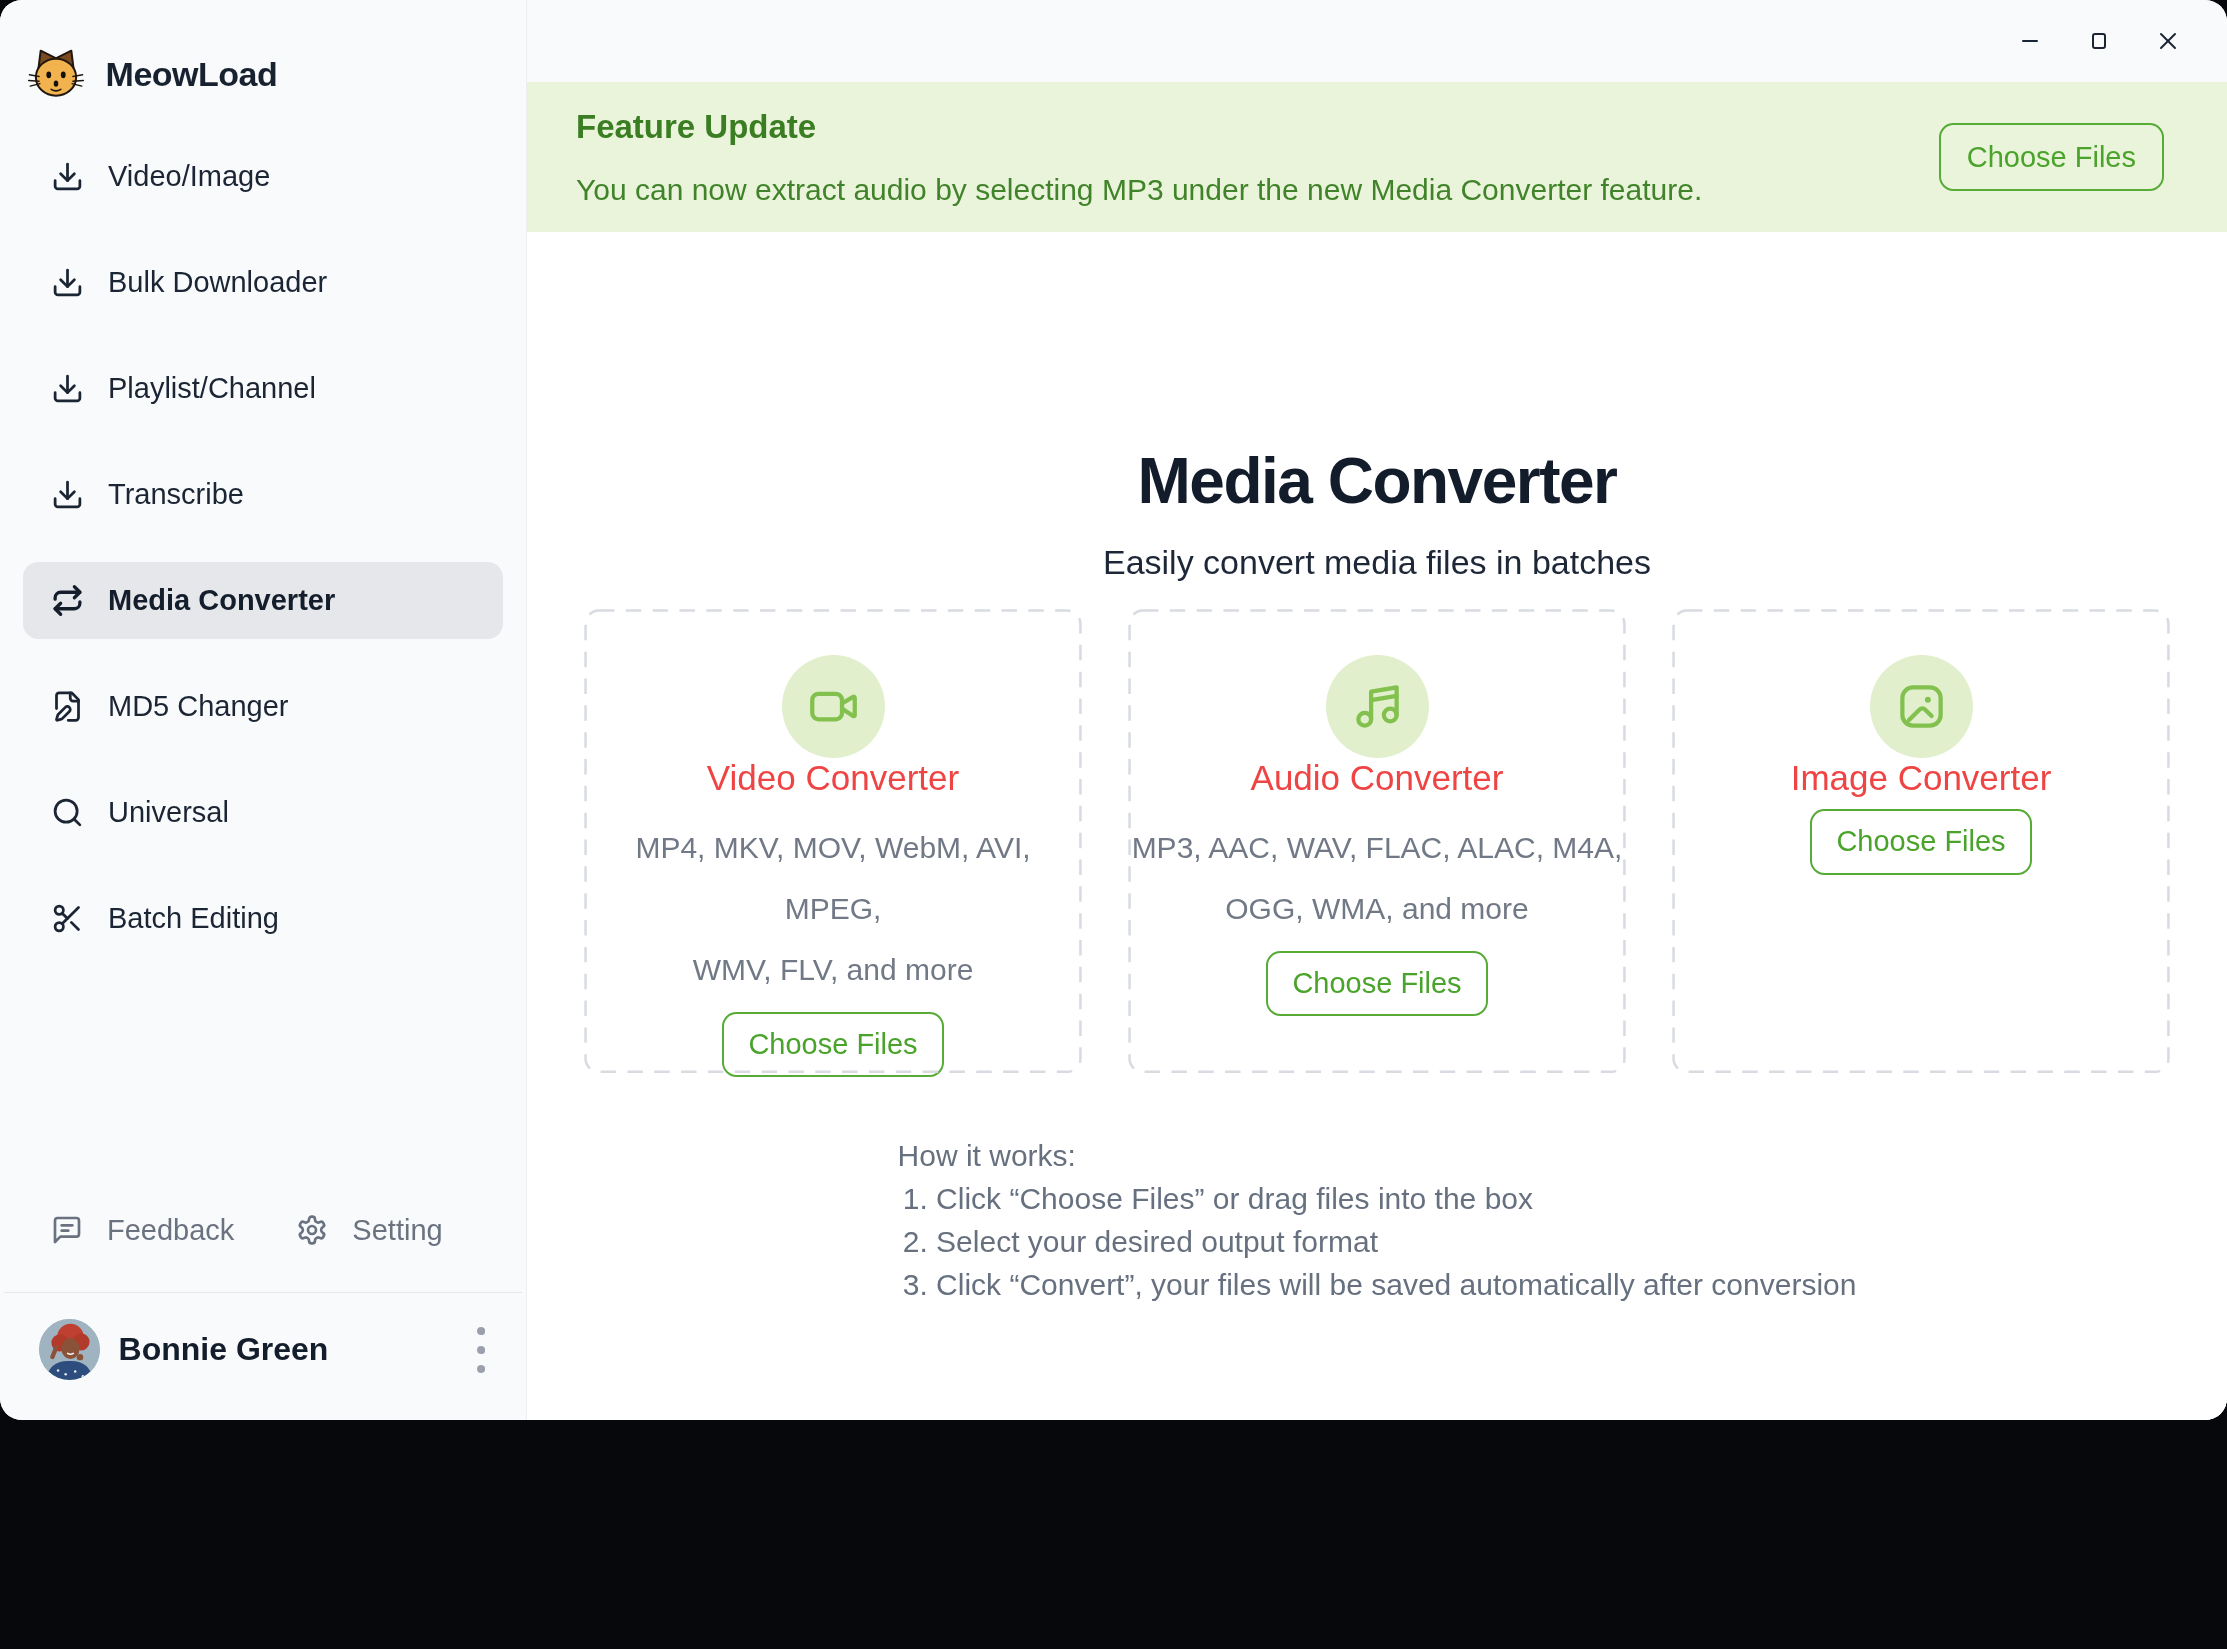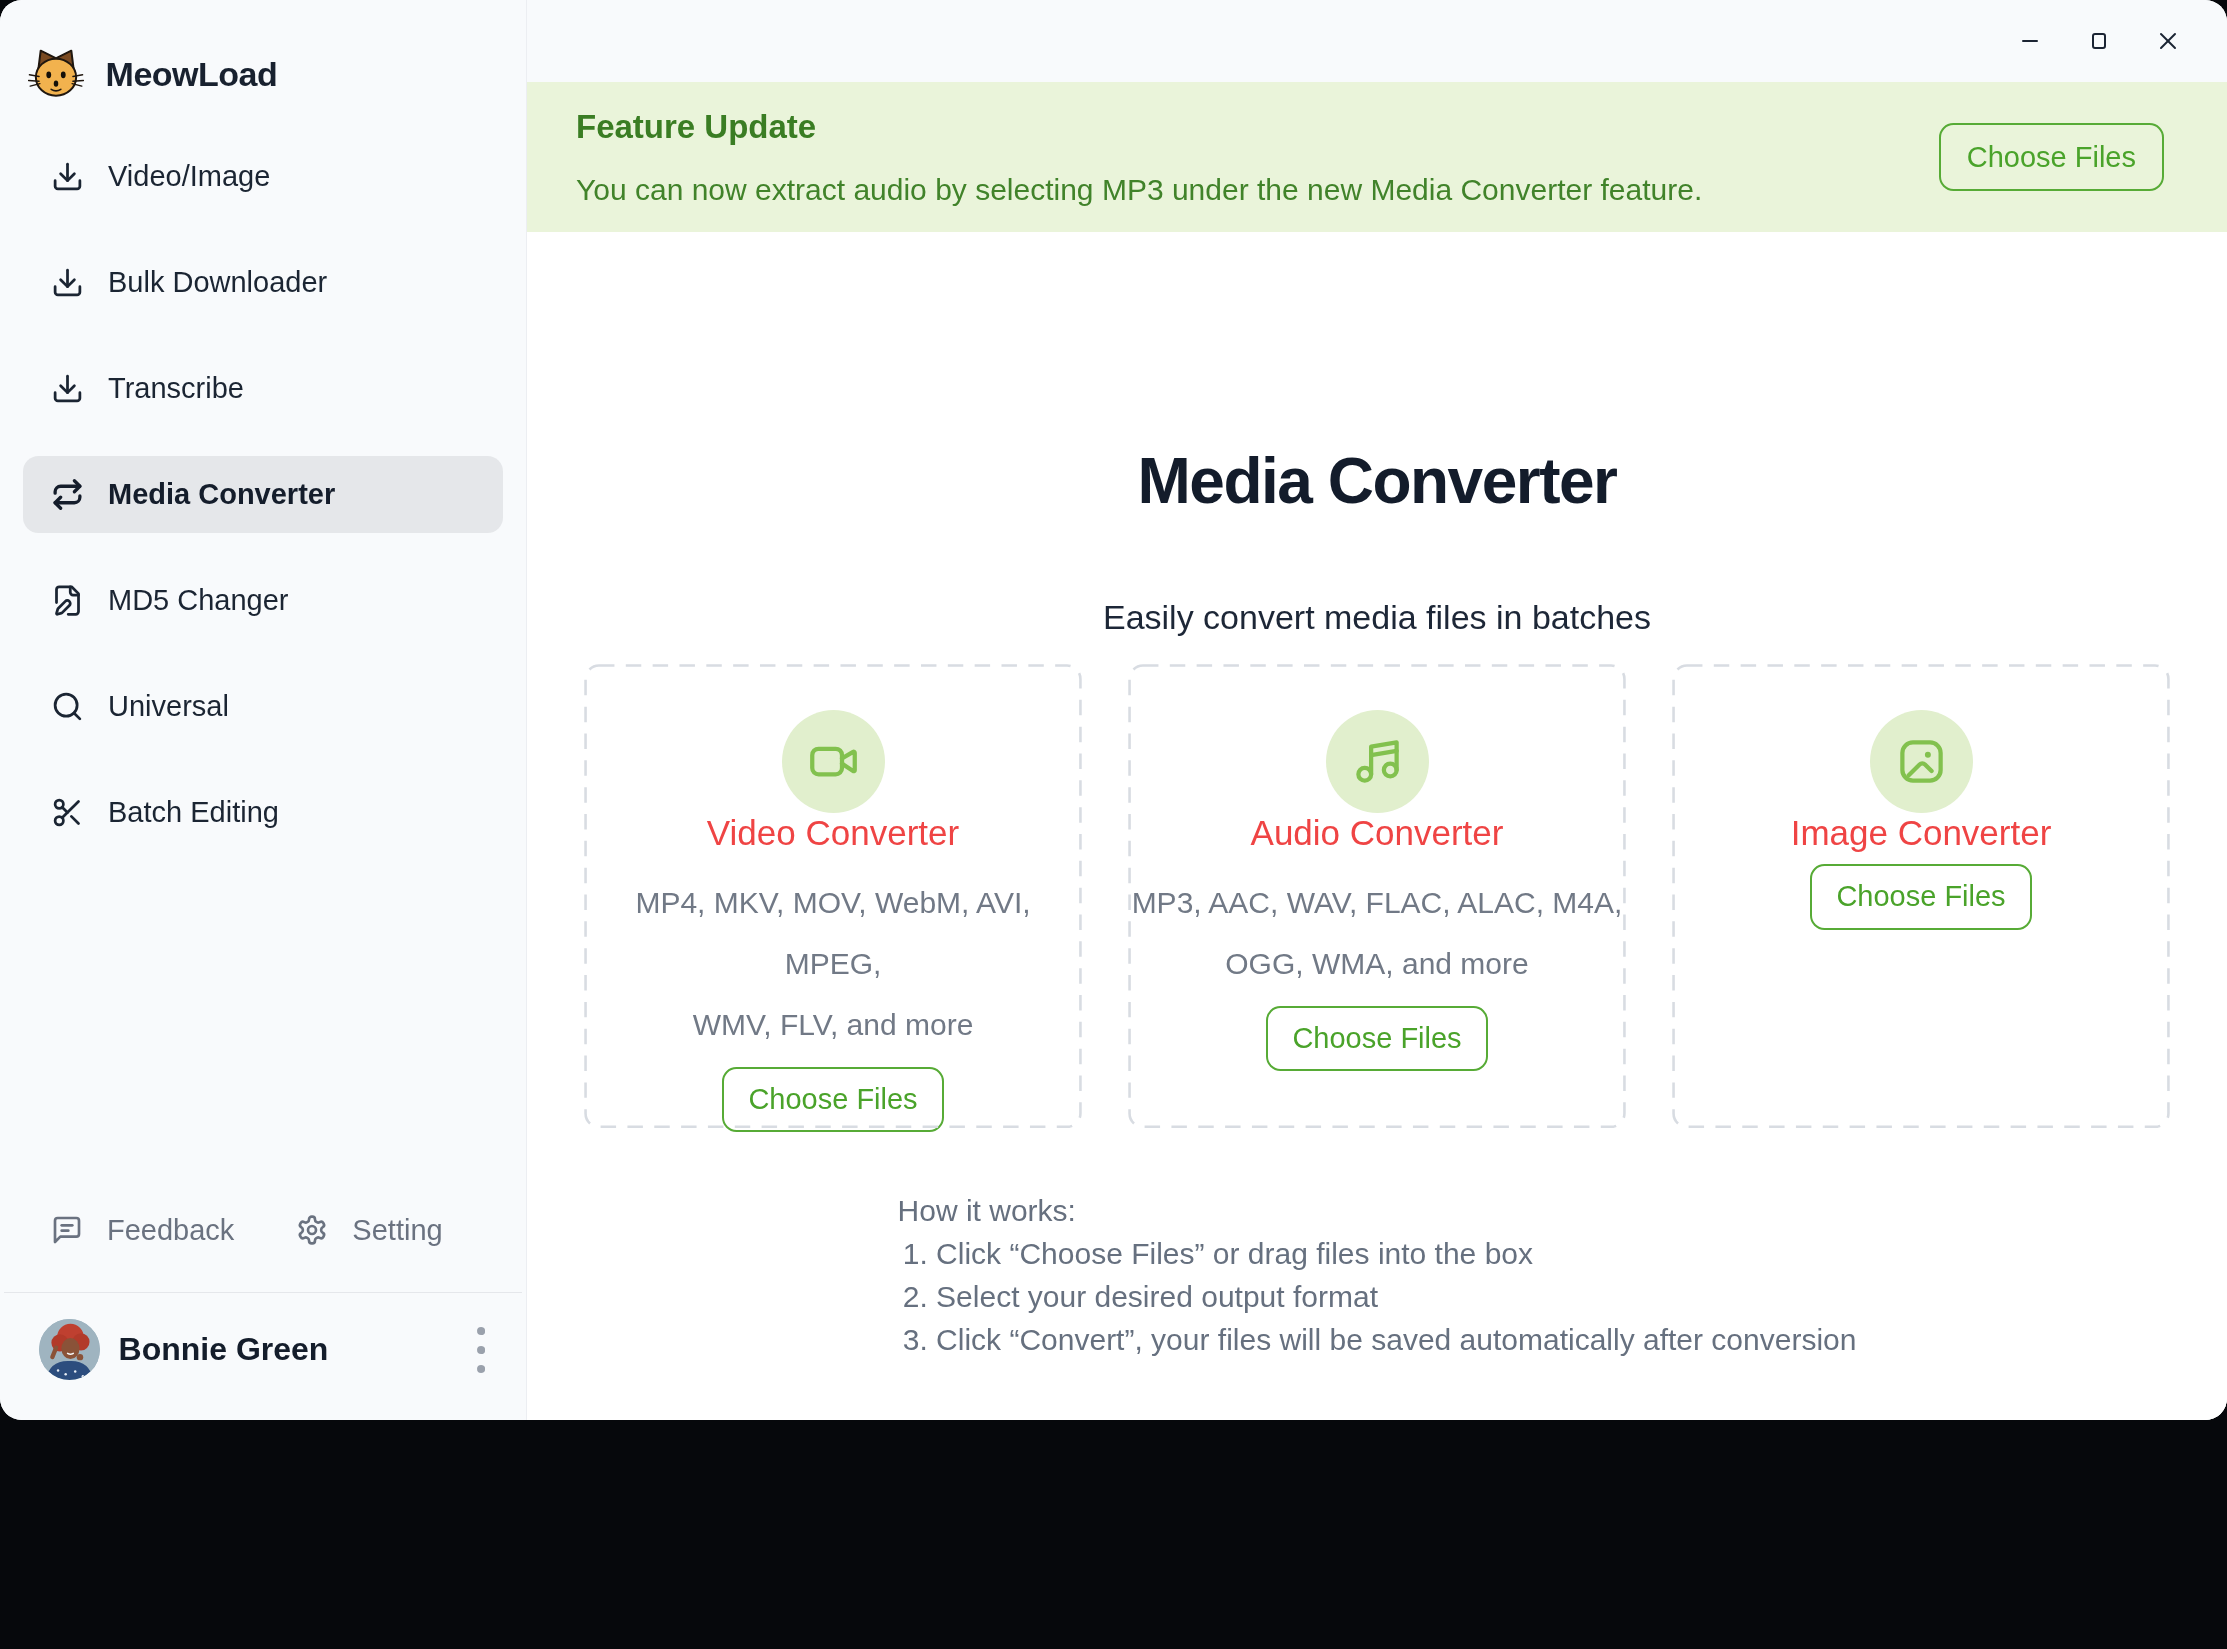--- a/index.html
+++ b/index.html
@@ -34,21 +34,21 @@
   .win-btn svg{width:24px;height:24px;}
 
   .banner{height:150px;flex:none;background:#eaf4da;display:flex;align-items:center;padding:0 63px 0 49px;}
   .banner-text{display:flex;flex-direction:column;gap:27px;}
   .banner-title{font-size:33px;font-weight:700;color:#3a7d23;}
   .banner-msg{font-size:30px;color:#41832a;}
   .banner-btn{margin-left:auto;flex:none;font-family:inherit;font-size:29px;font-weight:500;color:#4aa32a;background:transparent;border:2.1px solid #57ab36;border-radius:14.4px;padding:15.5px 26px;cursor:pointer;}
 
   .content{flex:1;background:#ffffff;display:flex;flex-direction:column;align-items:center;overflow:hidden;}
   .page-title{margin:211px 0 0 0;font-size:64px;font-weight:800;letter-spacing:-1.5px;color:#131c2b;line-height:1.2;}
-  .page-subtitle{margin-top:78px;font-size:34px;color:#1d2737;}
+  .page-subtitle{margin-top:23px;font-size:34px;color:#1d2737;}
 
   .cards{margin-top:27px;display:flex;gap:46px;flex:none;}
   .card{position:relative;width:498px;height:464px;display:flex;flex-direction:column;align-items:center;padding-top:46px;}
   .card .dash{position:absolute;inset:0;pointer-events:none;}
   .icon-circle{width:103px;height:103px;border-radius:50%;background:#e1efcd;display:flex;align-items:center;justify-content:center;color:#82c14e;flex:none;}
   .icon-circle svg{width:51px;height:51px;}
   .card-title{font-size:35px;font-weight:400;color:#ef4444;}
   .card-desc{margin-top:19.6px;font-size:30px;line-height:61px;color:#717986;text-align:center;}
   .card-btn{margin-top:11.3px;font-family:inherit;font-size:29px;font-weight:500;color:#4aa32a;background:#fff;border:2.1px solid #57ab36;border-radius:14.4px;padding:14.4px 24px;cursor:pointer;}
 
@@ -87,20 +87,28 @@
           </svg>
         <span>Video/Image</span>
       </div>
       <div class="nav-item">
         <svg viewBox="0 0 24 24" fill="none" stroke="currentColor" stroke-linecap="round" stroke-linejoin="round">
             <path d="M21 15v4a2 2 0 0 1-2 2H5a2 2 0 0 1-2-2v-4"></path>
             <polyline points="7 10 12 15 17 10"></polyline>
             <line x1="12" y1="15" x2="12" y2="3"></line>
           </svg>
         <span>Bulk Downloader</span>
+      </div>
+      <div class="nav-item">
+        <svg viewBox="0 0 24 24" fill="none" stroke="currentColor" stroke-linecap="round" stroke-linejoin="round">
+            <path d="M21 15v4a2 2 0 0 1-2 2H5a2 2 0 0 1-2-2v-4"></path>
+            <polyline points="7 10 12 15 17 10"></polyline>
+            <line x1="12" y1="15" x2="12" y2="3"></line>
+          </svg>
+        <span>Playlist/Channel</span>
       </div>
       <div class="nav-item">
         <svg viewBox="0 0 24 24" fill="none" stroke="currentColor" stroke-linecap="round" stroke-linejoin="round">
             <path d="M21 15v4a2 2 0 0 1-2 2H5a2 2 0 0 1-2-2v-4"></path>
             <polyline points="7 10 12 15 17 10"></polyline>
             <line x1="12" y1="15" x2="12" y2="3"></line>
           </svg>
         <span>Transcribe</span>
       </div>
       <div class="nav-item active">

